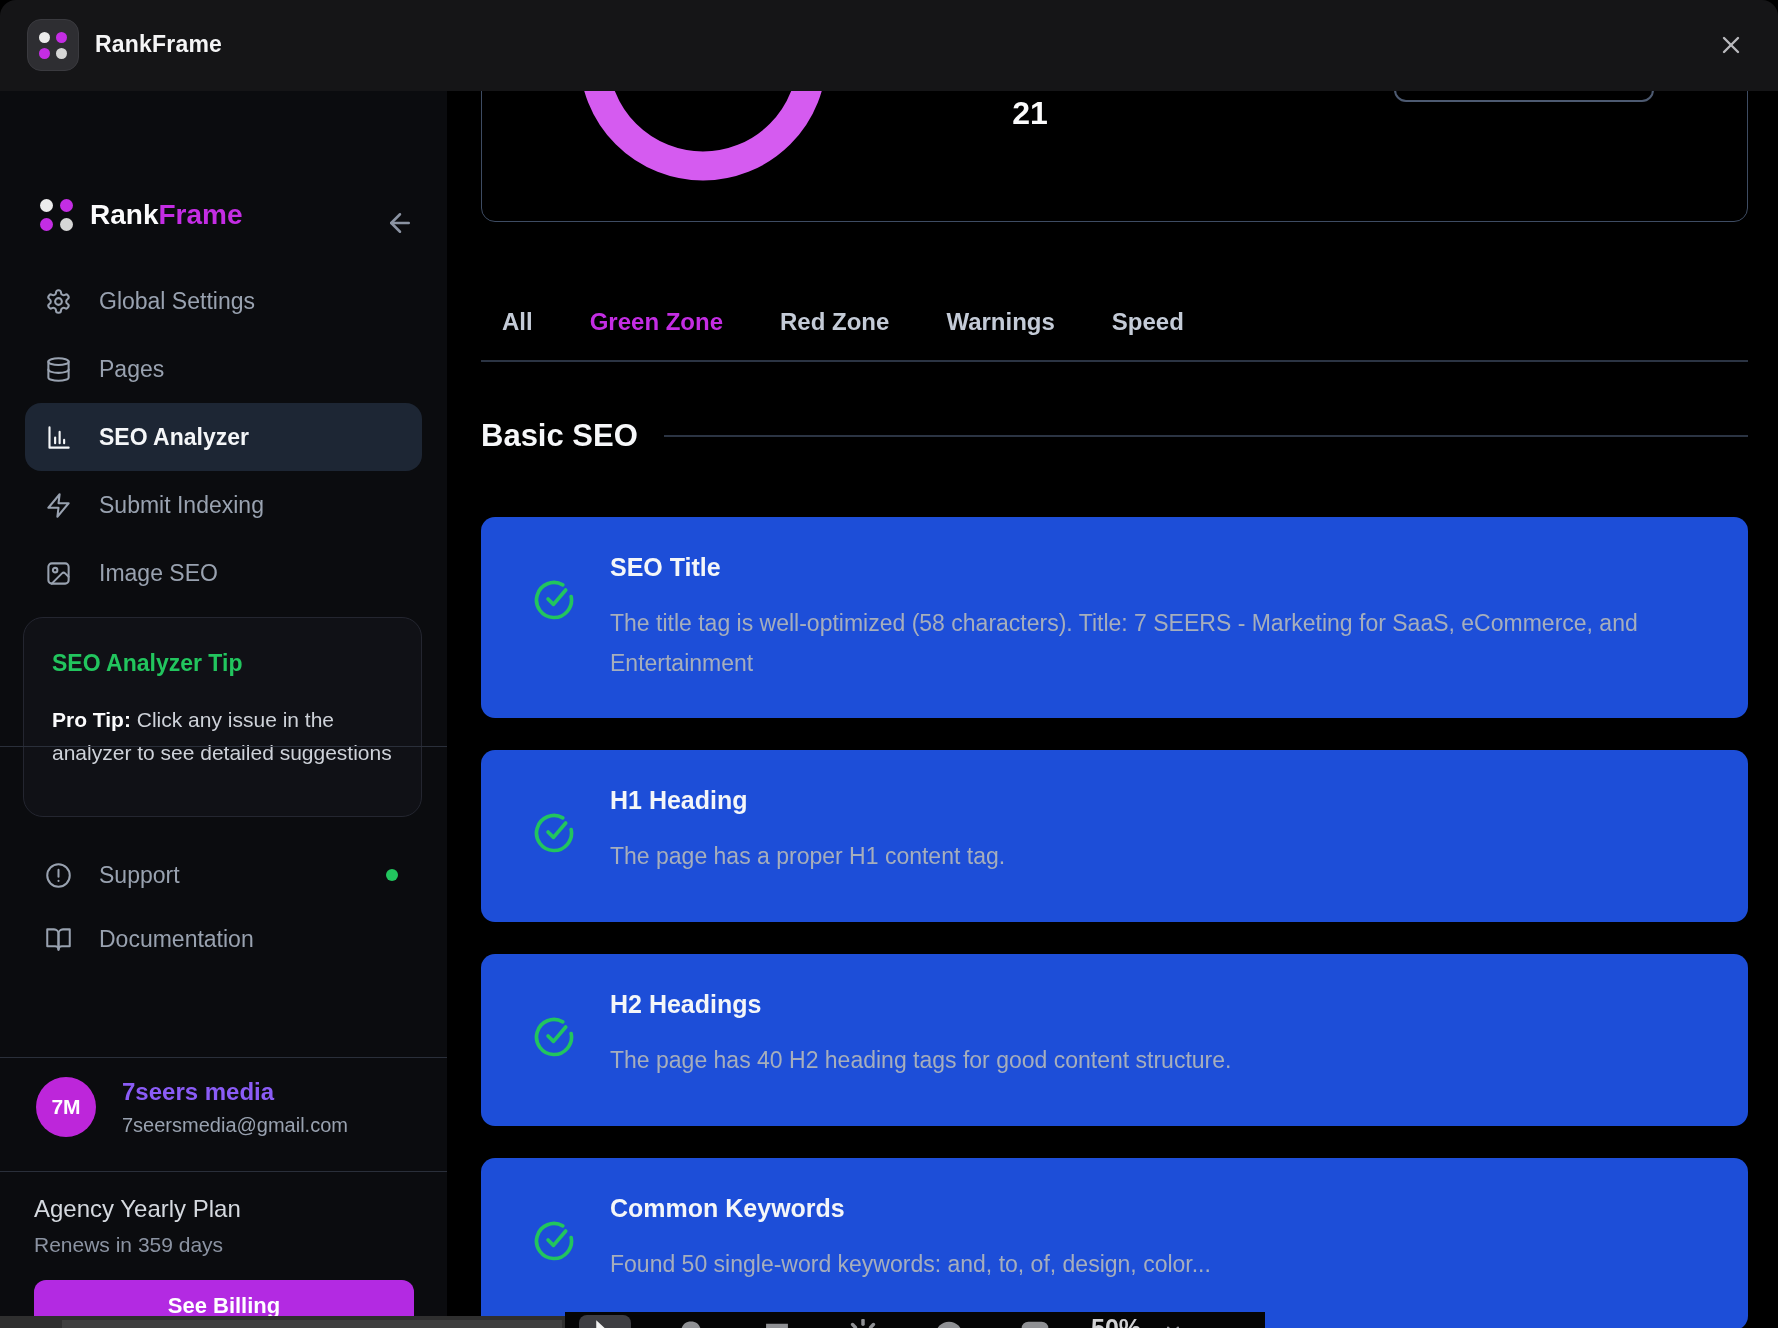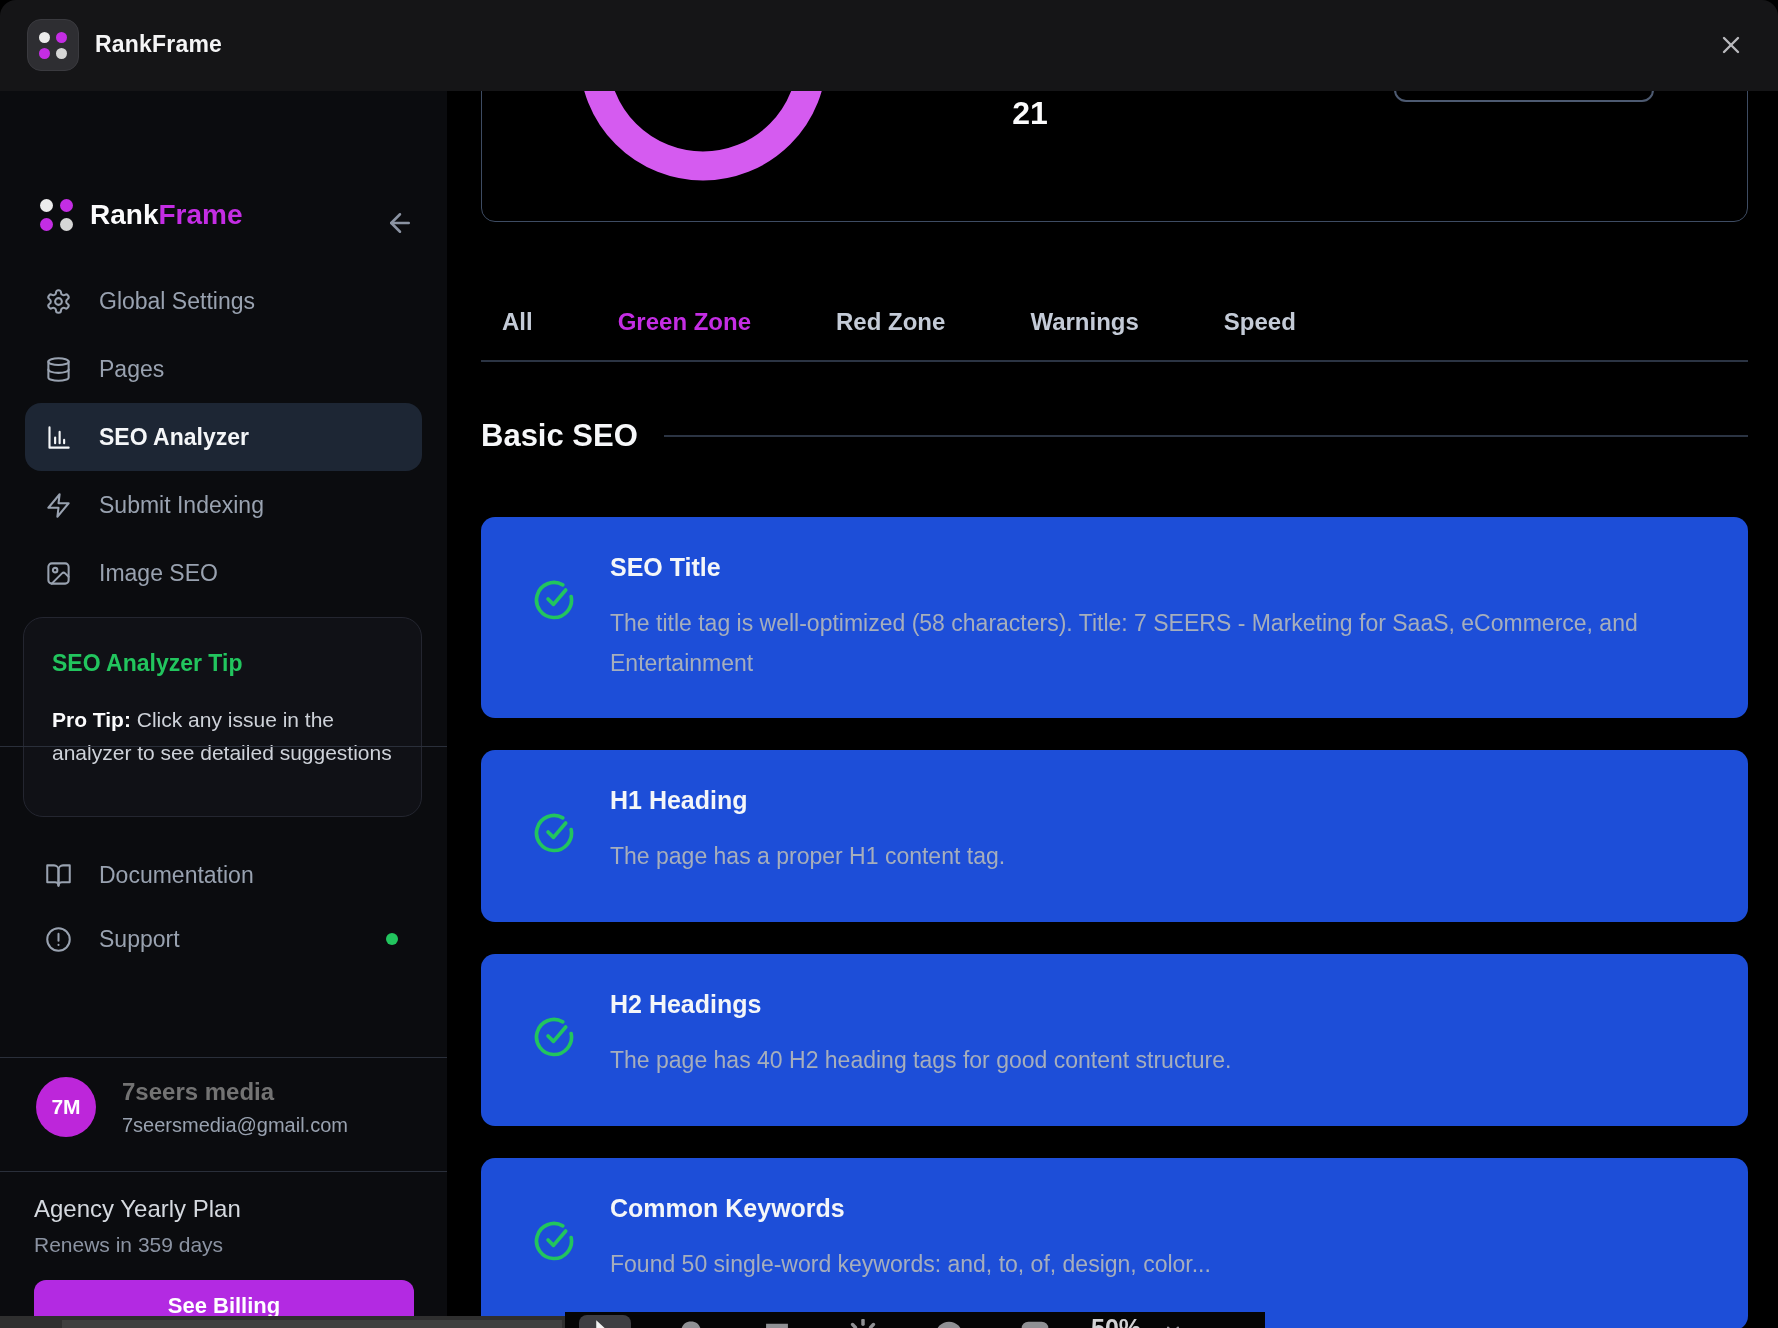--- a/index.html
+++ b/index.html
@@ -49,21 +49,21 @@
   .tip-title { color:#22c55e; font-size:23px; font-weight:700; margin-bottom:26px; }
   .tip-body { color:#ced2d9; font-size:21px; line-height:33px; }
   .tip-body b { color:#fbfbfc; }
   .sb-divider { position:absolute; left:0; width:447px; height:0; border-top:1px solid #2a2f3a; }
   .links { position:absolute; left:0; top:752px; width:447px; }
   .link-item { position:relative; height:64px; margin:0 25px; display:flex; align-items:center; color:#99a2b0; font-size:23px; padding-left:20px; border-radius:14px; cursor:default; }
   .link-item svg { margin-right:27px; }
   .green-dot { position:absolute; right:24px; width:12px; height:12px; border-radius:50%; background:#22c55e; }
   .account { position:absolute; left:36px; top:986px; display:flex; align-items:center; }
   .avatar { width:60px; height:60px; border-radius:50%; background:#bd26da; color:#fff; font-size:21px; font-weight:700; display:flex; align-items:center; justify-content:center; margin-right:26px; }
-  .acct-name { color:#737373; font-size:24px; font-weight:700; margin-bottom:8px; }
+  .acct-name { color:#8b5cf6; font-size:24px; font-weight:700; margin-bottom:8px; }
   .acct-email { color:#99a2b0; font-size:20px; }
   .plan-name { position:absolute; left:34px; top:1104px; color:#d5d9df; font-size:24px; font-weight:400; }
   .plan-renew { position:absolute; left:34px; top:1142px; color:#8b93a2; font-size:21px; }
   .sb-btn {
     position:absolute; left:34px; width:380px; height:51px; border:none; border-radius:12px;
     color:#fff; font-size:22px; font-weight:700; font-family:"Liberation Sans",sans-serif;
     display:flex; align-items:center; justify-content:center; cursor:default;
   }
   .btn-billing { top:1189px; background:#b32ae2; }
   
@@ -72,21 +72,21 @@
     border:1px solid #3e4c63; border-radius:14px; z-index:5;
   }
   .gauge { position:absolute; left:560px; top:91px; width:290px; height:135px; z-index:6; }
   .score-value { position:absolute; left:985px; top:95px; width:90px; text-align:center; color:#fbfbfc; font-size:32px; font-weight:700; z-index:6; }
   .target-badge {
     position:absolute; left:1394px; top:52px; width:260px; height:50px;
     border:2px solid #4d5a71; border-radius:12px; z-index:6;
     display:flex; align-items:flex-end; justify-content:center; padding-bottom:8px;
     color:#e8ebef; font-size:19px; font-weight:600;
   }
-  .tabs { position:absolute; left:502px; top:308px; display:flex; gap:85px; z-index:4; }
+  .tabs { position:absolute; left:502px; top:308px; display:flex; gap:57px; z-index:4; }
   .tab { color:#c4cbd7; font-size:24px; font-weight:600; cursor:default; }
   .tab.active { color:#c42de4; }
   .tabs-underline { position:absolute; left:481px; top:360px; width:1267px; border-top:2px solid #2b3443; }
   .section-row { position:absolute; left:481px; top:418px; width:1267px; display:flex; align-items:center; z-index:4; }
   .section-title { color:#f6f7f9; font-size:31px; font-weight:700; margin-right:26px; white-space:nowrap; }
   .section-rule { flex:1; border-top:2px solid #2b3443; }
   .check-card {
     position:absolute; left:481px; width:1267px; background:#1d4ed8; border-radius:14px; z-index:4;
   }
   .cc1 { top:517px; height:201px; } .cc2 { top:750px; height:172px; }
@@ -231,34 +231,34 @@
 
     <div class="tip-box">
       <div class="tip-title">SEO Analyzer Tip</div>
       <div class="tip-body"><b>Pro Tip:</b><span> Click any issue in the analyzer to see detailed suggestions</span></div>
     </div>
 
     <div class="sb-divider" style="top:655px"></div>
 
     <div class="links">
       <div class="link-item">
-        <svg width="27" height="27" viewBox="0 0 24 24" fill="none" stroke="currentColor" stroke-width="1.8" stroke-linecap="round" stroke-linejoin="round">
-            <path d="M2 3h6a4 4 0 0 1 4 4v14a3 3 0 0 0-3-3H2z"></path>
-            <path d="M22 3h-6a4 4 0 0 0-4 4v14a3 3 0 0 1 3-3h7z"></path>
-          </svg>
-        <span>Documentation</span>
-      </div>
-      <div class="link-item">
         <svg width="27" height="27" viewBox="0 0 24 24" fill="none" stroke="currentColor" stroke-width="1.8" stroke-linecap="round">
             <circle cx="12" cy="12" r="10"></circle>
             <line x1="12" y1="7" x2="12" y2="13"></line>
             <line x1="12" y1="16.6" x2="12" y2="16.8"></line>
           </svg>
         <span>Support</span>
         <span class="green-dot"></span>
+      </div>
+      <div class="link-item">
+        <svg width="27" height="27" viewBox="0 0 24 24" fill="none" stroke="currentColor" stroke-width="1.8" stroke-linecap="round" stroke-linejoin="round">
+            <path d="M2 3h6a4 4 0 0 1 4 4v14a3 3 0 0 0-3-3H2z"></path>
+            <path d="M22 3h-6a4 4 0 0 0-4 4v14a3 3 0 0 1 3-3h7z"></path>
+          </svg>
+        <span>Documentation</span>
       </div>
     </div>
 
     <div class="sb-divider" style="top:966px"></div>
 
     <div class="account">
       <div class="avatar">7M</div>
       <div>
         <div class="acct-name">7seers media</div>
         <div class="acct-email">7seersmedia@gmail.com</div>

